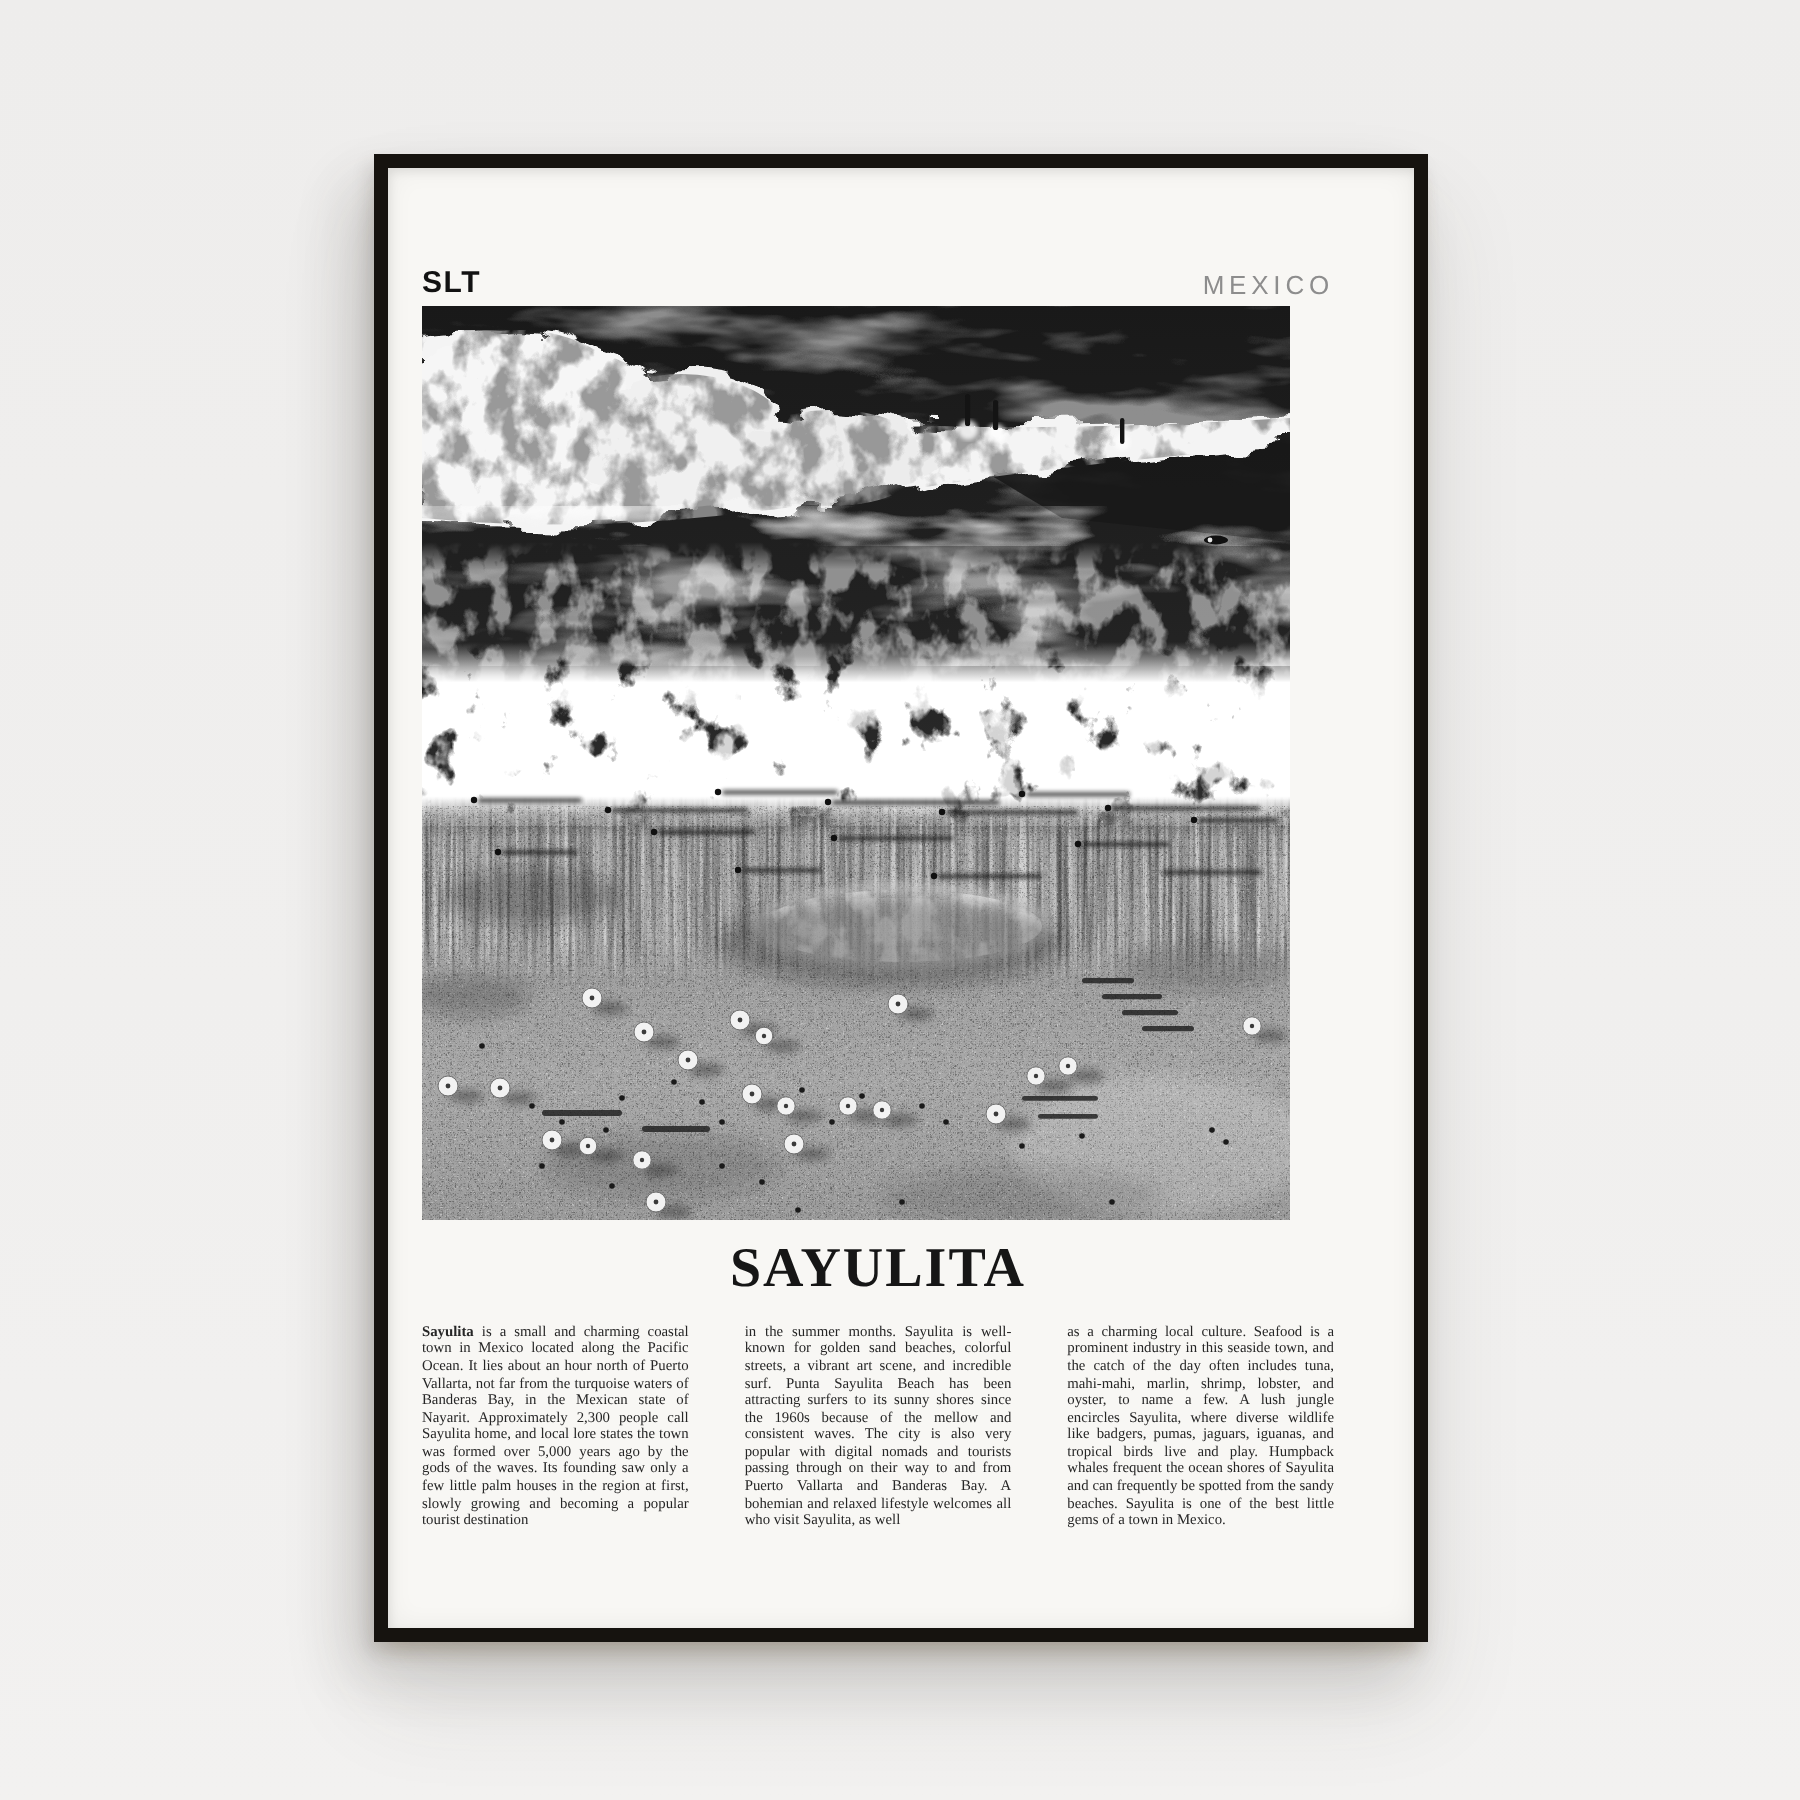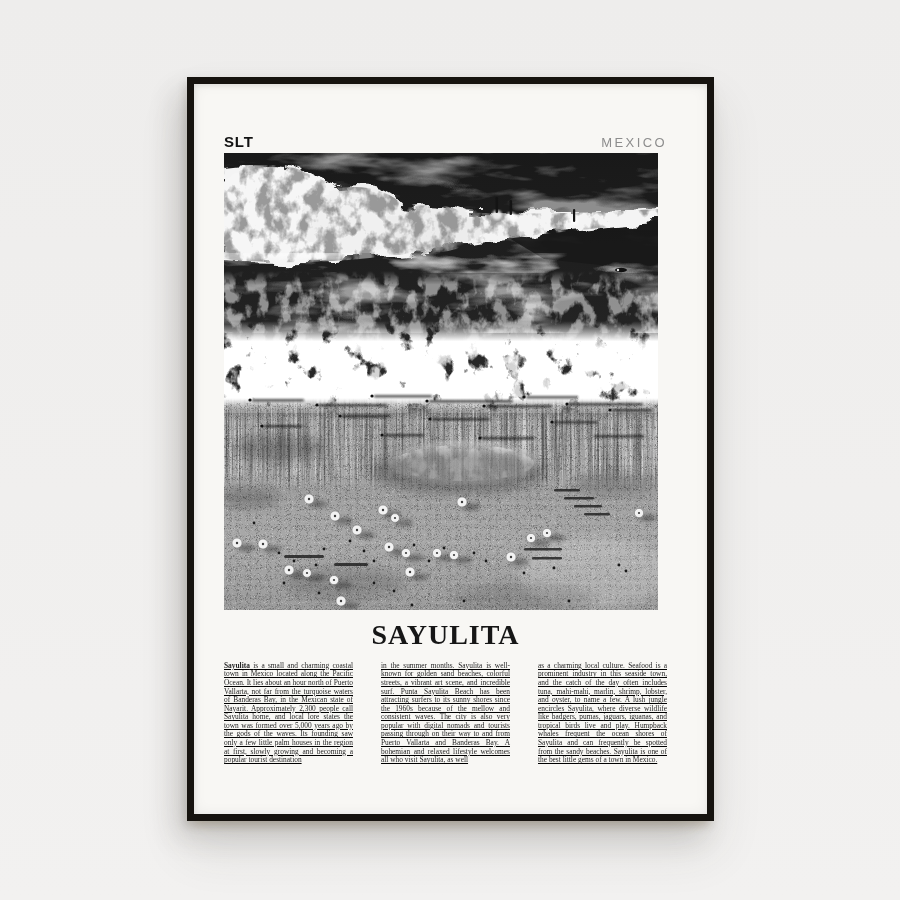--- a/index.html
+++ b/index.html
@@ -11,33 +11,33 @@
   .frame{
     position:absolute;left:187px;top:77px;width:527px;height:744px;
     box-sizing:border-box;background:#16130f;padding:7px;
     box-shadow:-12px 16px 26px rgba(60,55,48,.16),
                -3px 5px 8px rgba(60,55,48,.13),
                 0 28px 46px rgba(60,55,48,.12),
                 0 9px 10px -6px rgba(150,125,70,.25);
   }
   .poster{
     width:100%;height:100%;box-sizing:border-box;background:#f8f7f4;
-    padding:48px 40px 0 30px;position:relative;
+    padding:48px 40px 0 17px;position:relative;
     box-shadow:inset 0 0 14px rgba(0,0,0,.06), inset 1px 2px 5px rgba(0,0,0,.08);
   }
   .poster-header{display:flex;justify-content:space-between;align-items:flex-end;height:18px;margin-bottom:3px;}
   .brand{font-weight:800;font-size:15px;letter-spacing:.8px;color:#121212;}
   .country{font-size:13px;letter-spacing:2.4px;color:#8d8d8d;}
   .photo{width:434px;height:457px;margin-top:2px;background:#1c1c1c;overflow:hidden;}
   .photo svg{display:block;width:100%;height:100%;}
   .title{
     font-family:"Liberation Serif",serif;font-weight:700;font-size:28px;
     letter-spacing:1px;text-align:center;color:#161616;margin:10px 0 0;line-height:1.1;
   }
-  .columns{display:flex;gap:28px;margin-top:11px;text-decoration:underline;}
+  .columns{display:flex;gap:28px;margin-top:11px;}
   .col{
     flex:1;margin:0;font-family:"Liberation Serif",serif;font-size:7.4px;
     line-height:1.16;text-align:justify;color:#262626;
   }
   .col b{font-weight:700;}
 </style>
 </head>
 <body>
 
 <div class="wall-area" style="position:absolute;inset:0;">

